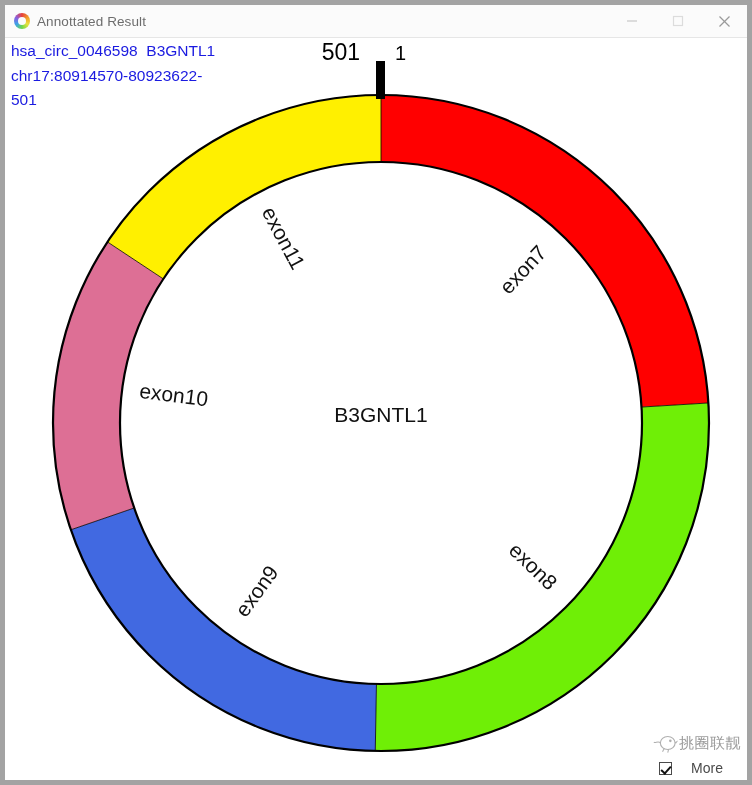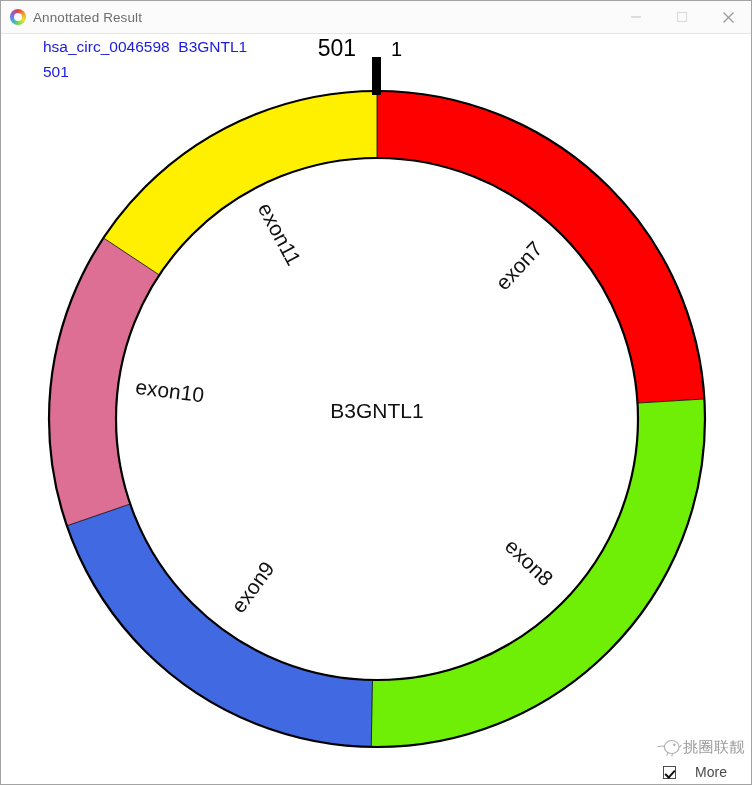--- a/index.html
+++ b/index.html
@@ -8,21 +8,21 @@
     background:#ffffff;
     font-family:"Liberation Sans", sans-serif;
     overflow:hidden;
     position:relative;
   }
 
   
   #window{
     position:absolute;left:0;top:0;width:752px;height:785px;
     background:#ffffff;
-    border:1px solid #a3a3a3;
+    border:5px solid #a3a3a3;
     box-sizing:border-box;
   }
   #titlebar{
     position:absolute;left:0;top:0;width:100%;height:33px;
     background:#fbfbfb;
     border-bottom:1px solid #e6e6e6;
     box-sizing:border-box;
     display:flex;align-items:center;
   }
   #app-icon{
@@ -49,21 +49,21 @@
   #btn-close{right:0px;}
 
   
   #header-text{
     position:absolute;left:6px;top:34px;
     color:#1a1ae0;
     font-size:15.5px;
     line-height:24.5px;
     white-space:nowrap;
   }
-  #header-text div{white-space:pre;margin-left:36px;}
+  #header-text div{white-space:pre;}
 
   
   #plot{
     position:absolute;left:0px;top:33px;
     width:752px;height:752px;
   }
   #plot svg{display:block;}
 
   
   #watermark{
@@ -116,20 +116,21 @@
     <div class="wbtn" id="btn-close">
       <svg width="13" height="13" viewBox="0 0 13 13">
         <line x1="1.5" y1="1.5" x2="11.5" y2="11.5" stroke="#9a9a9a" stroke-width="1.2"></line>
         <line x1="11.5" y1="1.5" x2="1.5" y2="11.5" stroke="#9a9a9a" stroke-width="1.2"></line>
       </svg>
     </div>
   </div>
 
   <div id="header-text">
     <div>hsa_circ_0046598  B3GNTL1</div>
+    <div>chr17:80914570-80923622-</div>
     <div>501</div>
   </div>
 
   <div id="plot">
     <svg width="752" height="752" viewBox="0 0 752 752">
       <g id="slices">
           <path d="M 376 57 A 328 328 0 0 1 703.3882138823724 364.97607903256693
                L 636.5131823881072 369.06633118140235 A 261 261 0 0 0 376 124 Z" fill="#FF0000" stroke="none"></path>
           <path d="M 703.3882138823724 364.97607903256693 A 328 328 0 0 1 370.275610688571 712.9500440112963
                L 371.444921919869 645.9602484358181 A 261 261 0 0 0 636.5131823881072 369.06633118140235 Z" fill="#6FEF06" stroke="none"></path>

